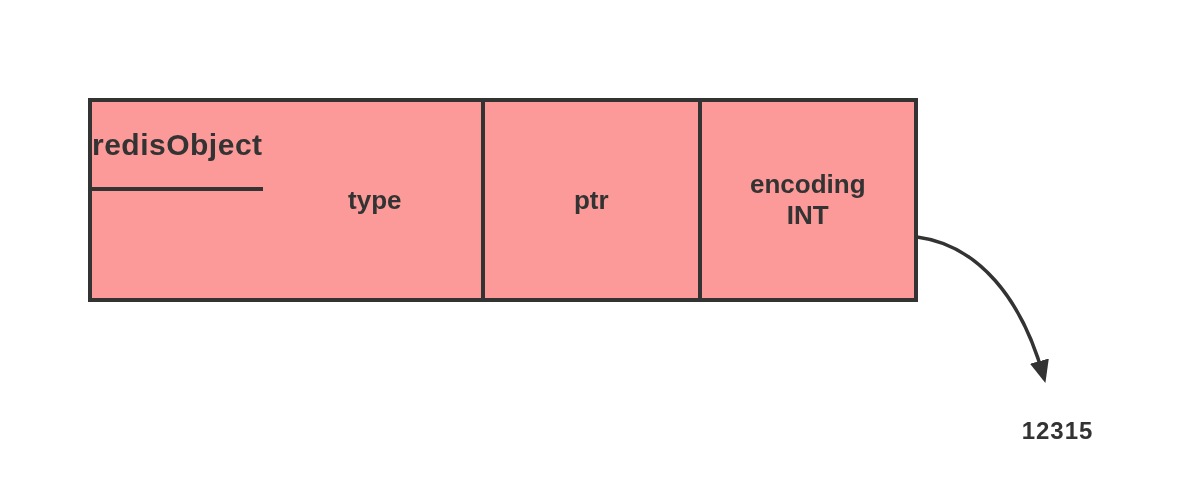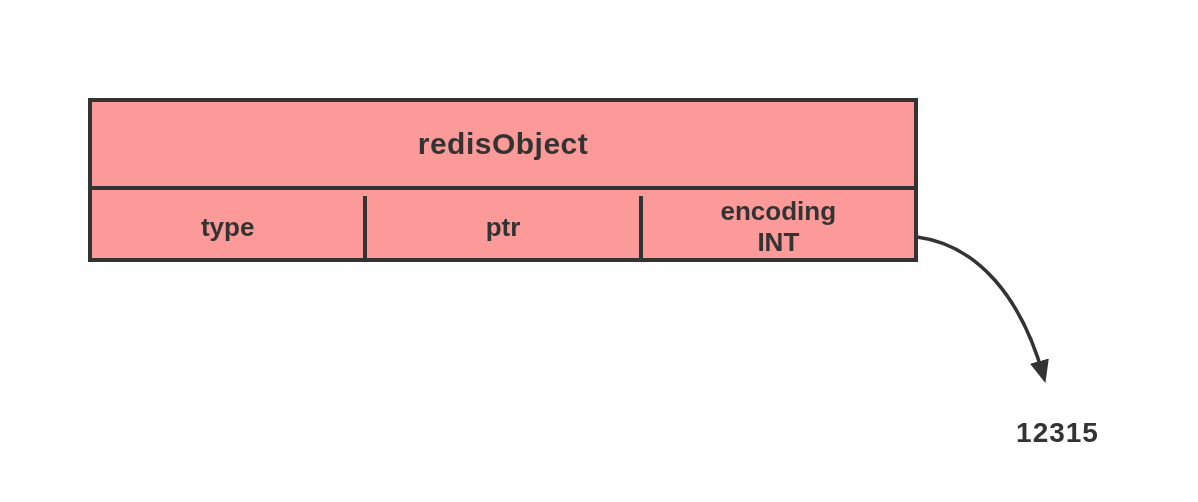--- a/index.html
+++ b/index.html
@@ -18,25 +18,24 @@
     width: 1198px;
     height: 502px;
     background: var(--bg);
     overflow: hidden;
   }
   .obj-table {
     position: absolute;
     left: 88px;
     top: 98px;
     width: 830px;
-    height: 164px;
+    height: 204px;
     border: 4px solid var(--stroke);
     background: var(--fill);
     display: flex;
-    flex-direction: column;
     gap: 6px;
   }
   .obj-header {
     height: 89px;
     border-bottom: 4px solid var(--stroke);
     display: flex;
     align-items: center;
     justify-content: center;
     font-size: 30px;
     font-weight: bold;
@@ -75,21 +74,21 @@
     stroke: var(--stroke);
     stroke-width: 3.5;
     stroke-linecap: round;
   }
   .pointer-value {
     position: absolute;
     left: 1005px;
     top: 417px;
     width: 105px;
     text-align: center;
-    font-size: 28px;
+    font-size: 24px;
     font-weight: bold;
     color: var(--text);
     letter-spacing: 1px;
   }
 </style>
 </head>
 <body>
 
 <div class="canvas">
 

